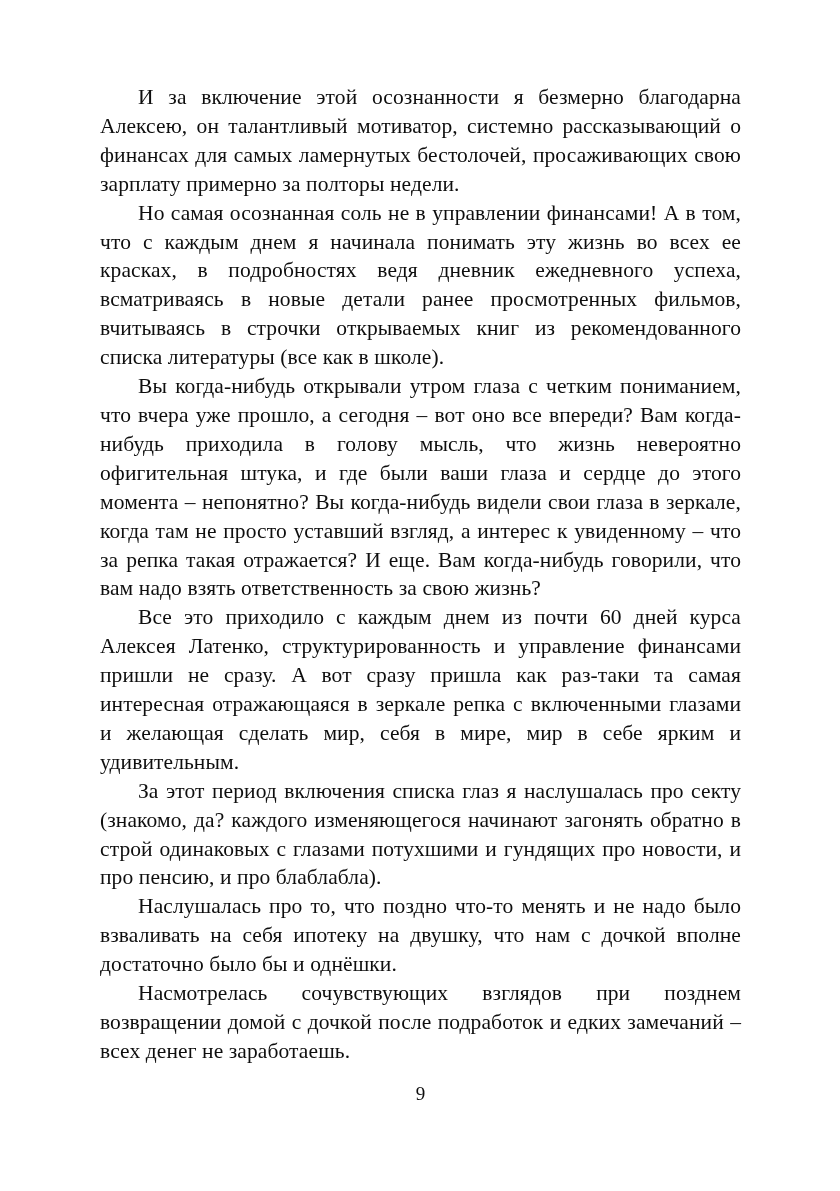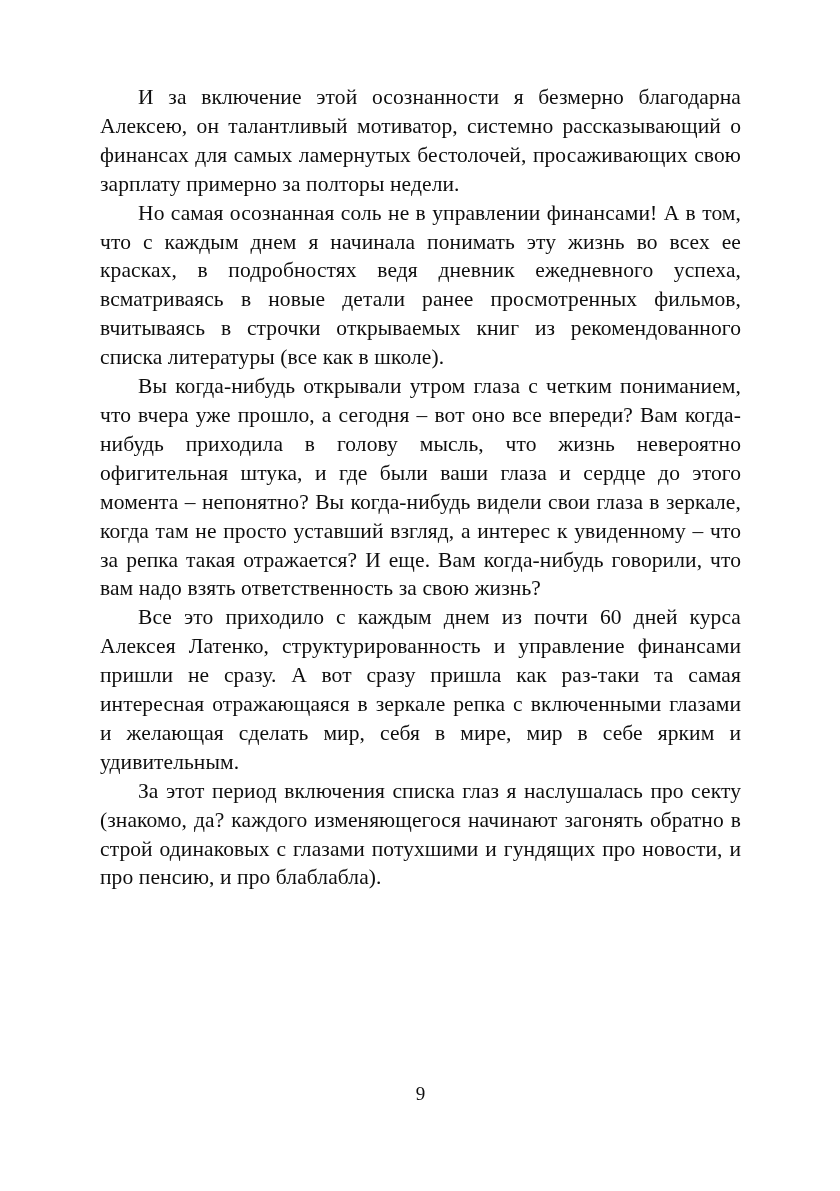--- a/index.html
+++ b/index.html
@@ -51,17 +51,19 @@
 </head>
 <body>
 
 <div class="page">
   <main class="text-block">
     <p class="para">И за включение этой осознанности я безмерно благодарна Алексею, он талантливый мотиватор, системно рассказывающий о финансах для самых ламернутых бестолочей, просаживающих свою зарплату примерно за полторы недели.</p>
     <p class="para">Но самая осознанная соль не в управлении финансами! А в том, что с каждым днем я начинала понимать эту жизнь во всех ее красках, в подробностях ведя дневник ежедневного успеха, всматриваясь в новые детали ранее просмотренных фильмов, вчитываясь в строчки открываемых книг из рекомендованного списка литературы (все как в школе).</p>
     <p class="para">Вы когда-нибудь открывали утром глаза с четким пониманием, что вчера уже прошло, а сегодня – вот оно все впереди? Вам когда-нибудь приходила в голову мысль, что жизнь невероятно офигительная штука, и где были ваши глаза и сердце до этого момента – непонятно? Вы когда-нибудь видели свои глаза в зеркале, когда там не просто уставший взгляд, а интерес к увиденному – что за репка такая отражается? И еще. Вам когда-нибудь говорили, что вам надо взять ответственность за свою жизнь?</p>
     <p class="para">Все это приходило с каждым днем из почти 60 дней курса Алексея Латенко, структурированность и управление финансами пришли не сразу. А вот сразу пришла как раз-таки та самая интересная отражающаяся в зеркале репка с включенными глазами и желающая сделать мир, себя в мире, мир в себе ярким и удивительным.</p>
     <p class="para">За этот период включения списка глаз я наслушалась про секту (знакомо, да? каждого изменяющегося начинают загонять обратно в строй одинаковых с глазами потухшими и гундящих про новости, и про пенсию, и про блаблабла).</p>
+    <p class="para">Наслушалась про то, что поздно что-то менять и не надо было взваливать на себя ипотеку на двушку, что нам с дочкой вполне достаточно было бы и однёшки.</p>
+    <p class="para">Насмотрелась сочувствующих взглядов при позднем возвращении домой с дочкой после подработок и едких замечаний – всех денег не заработаешь.</p>
   </main>
   <footer class="page-footer">
     <span class="page-number">9</span>
   </footer>
 </div>
 
 </body></html>

